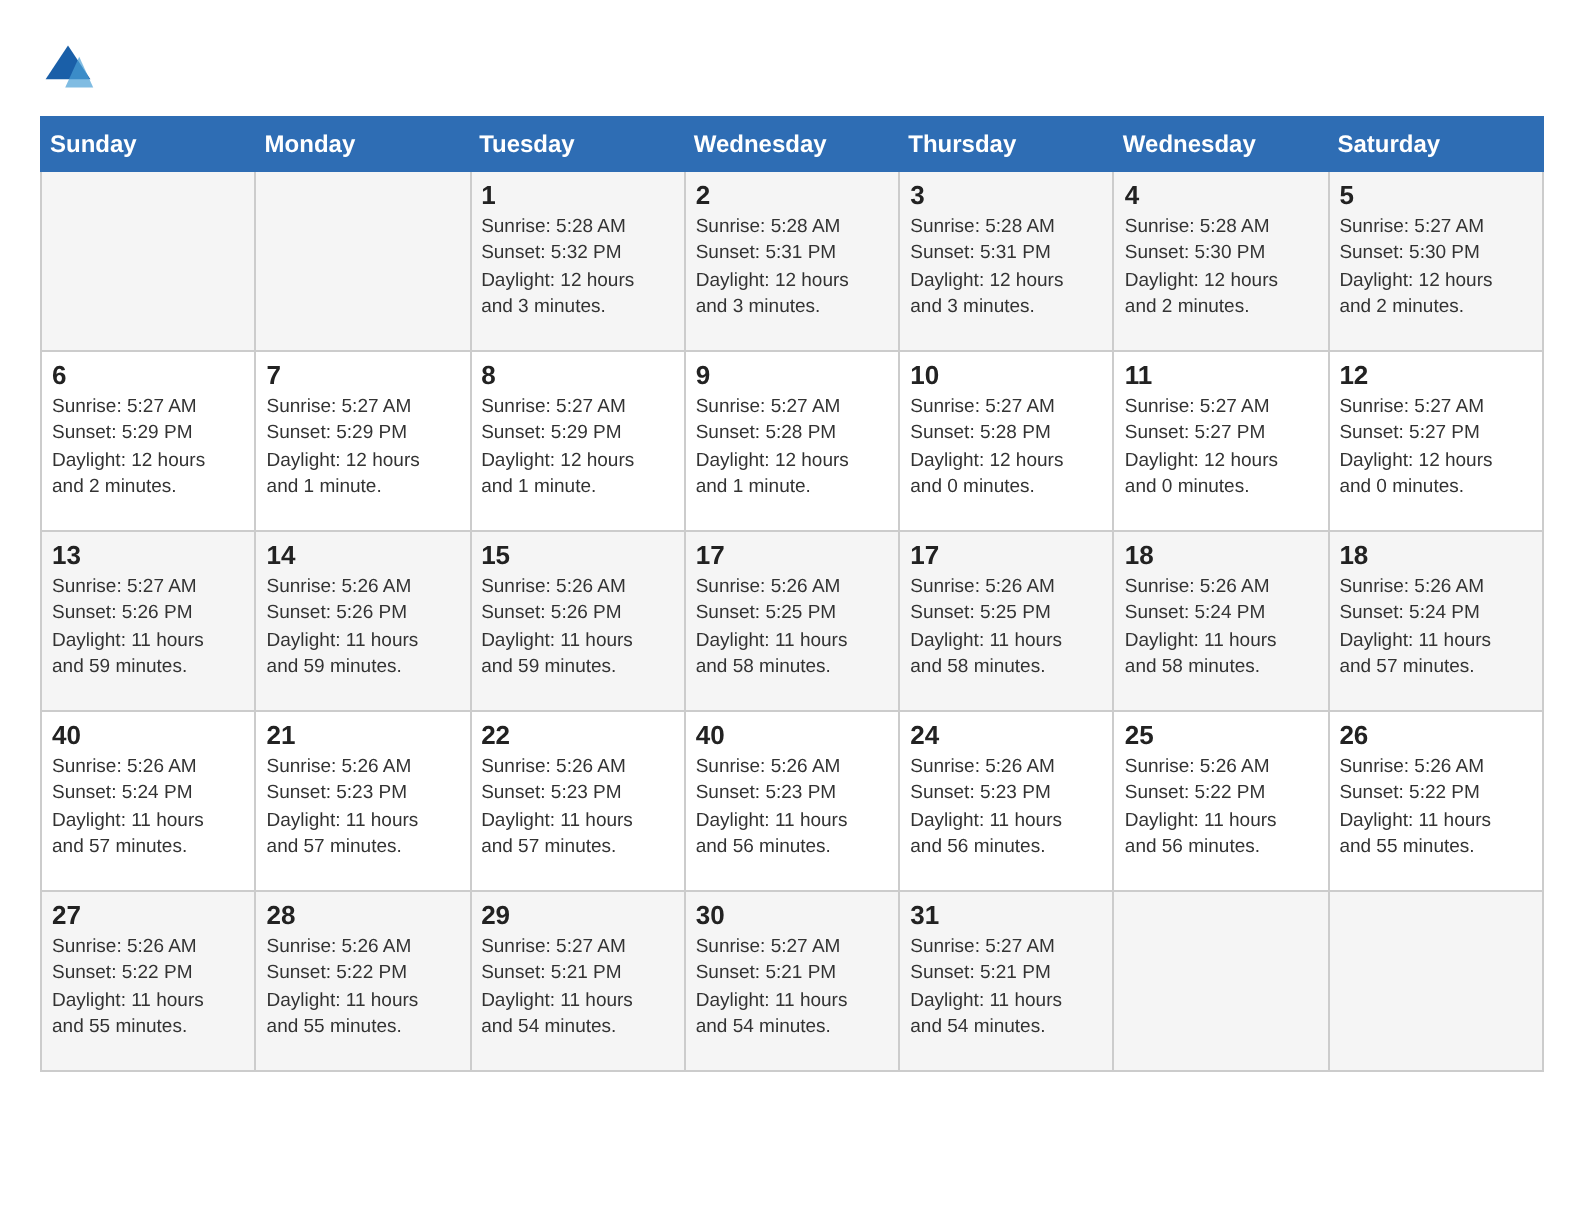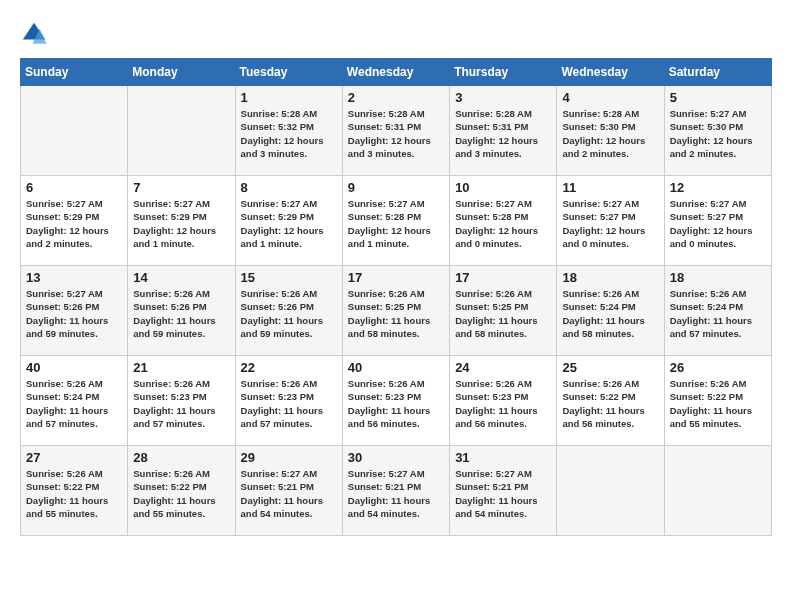--- a/index.html
+++ b/index.html
@@ -66,21 +66,20 @@
       font-size: 13px;
       font-weight: bold;
       color: #222;
       display: block;
       margin-bottom: 2px;
     }
     .day-info {
       font-size: 9.5px;
       color: #333;
       line-height: 1.4;
-      font-weight: bold;
     }
     .logo-block {
       display: flex;
       flex-direction: column;
       align-items: flex-start;
     }
     .logo-row {
       display: flex;
       align-items: center;
     }

